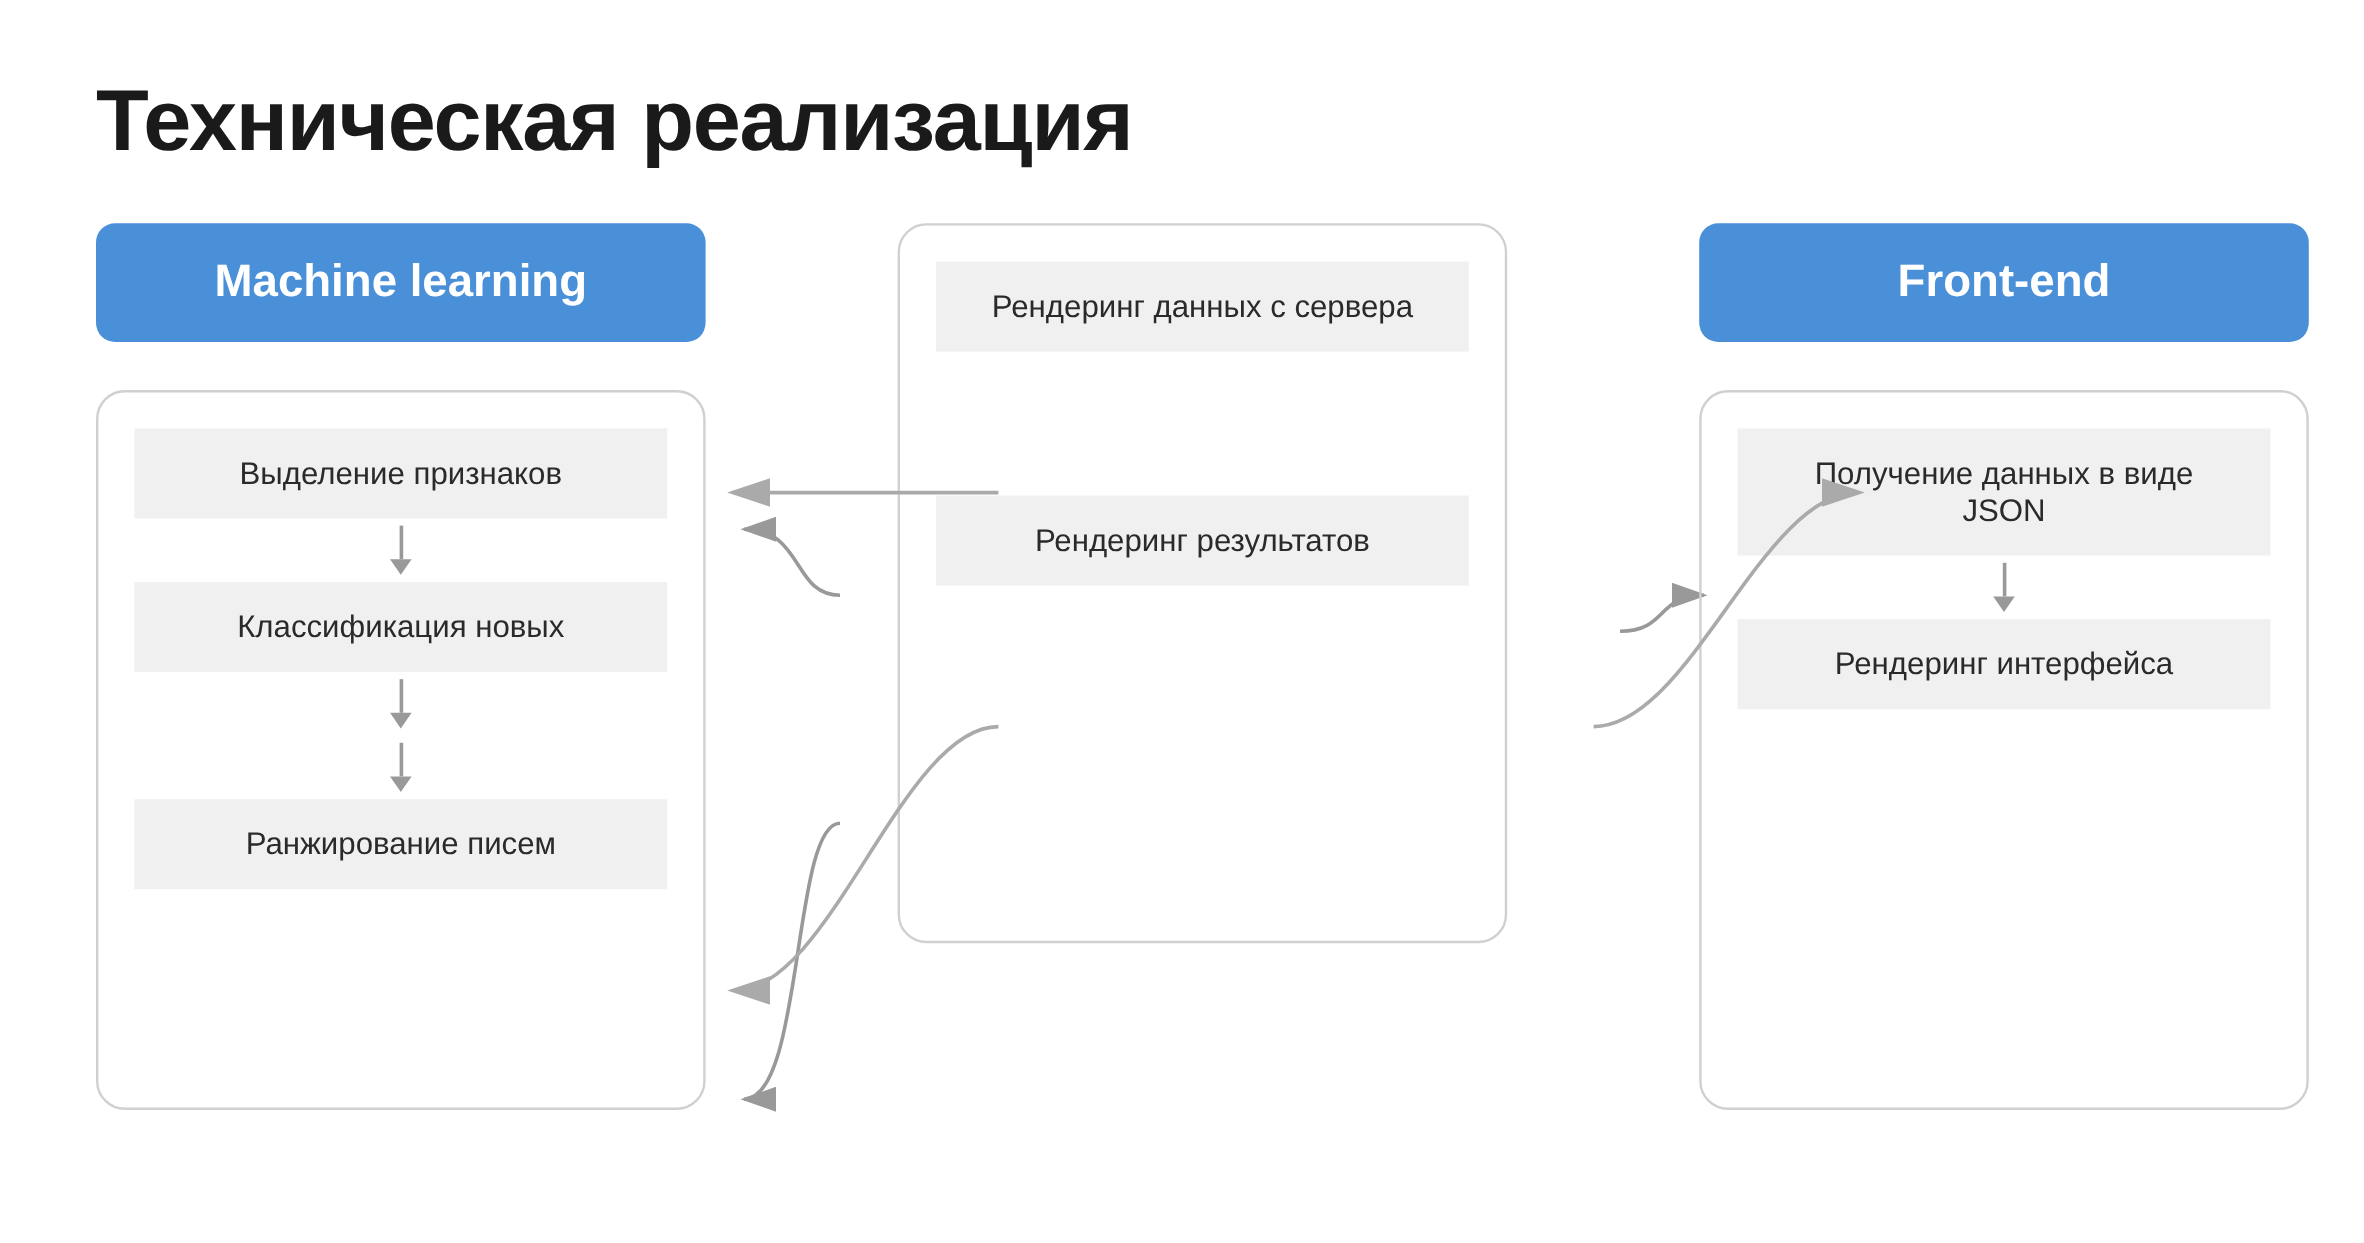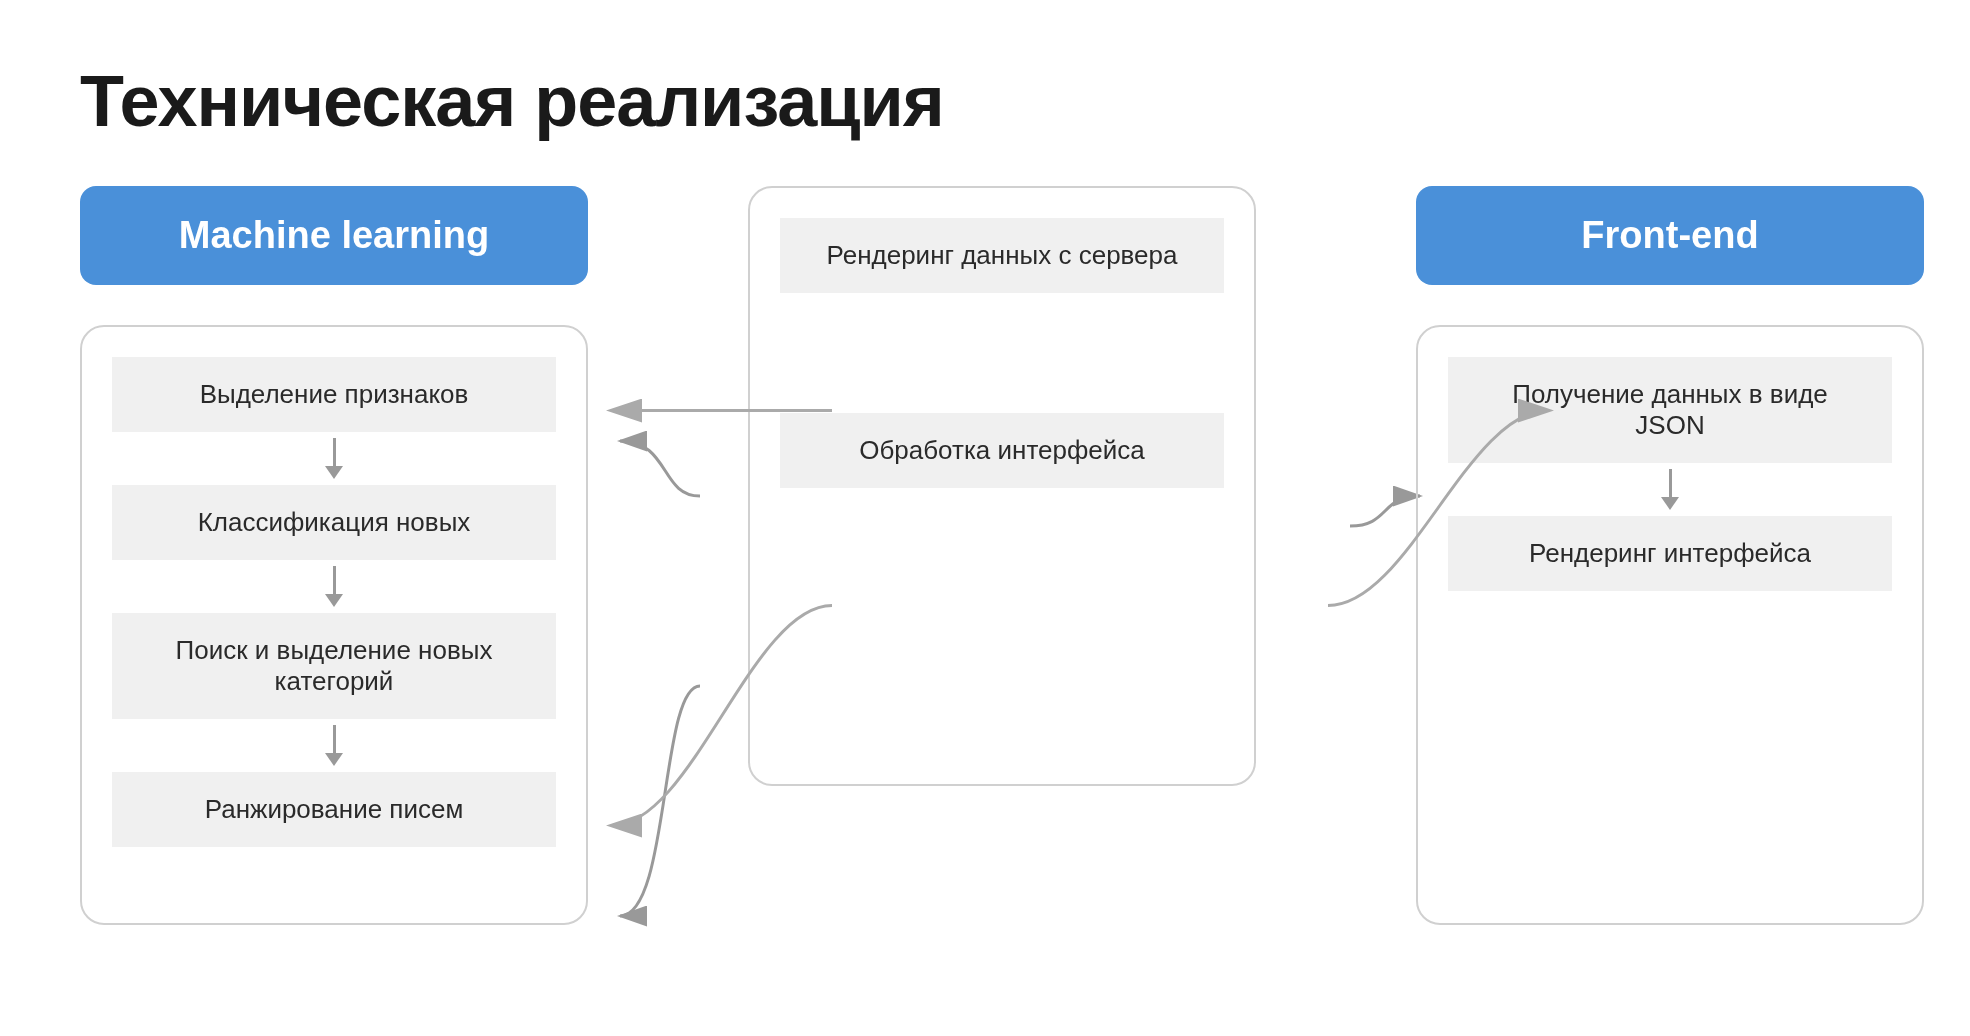--- a/index.html
+++ b/index.html
@@ -130,36 +130,35 @@
       <div class="step-box">Выделение признаков</div>
       <div class="arrow-down">
         <div class="shaft"></div>
           <div class="head"></div>
       </div>
       <div class="step-box">Классификация новых</div>
       <div class="arrow-down">
         <div class="shaft"></div>
           <div class="head"></div>
       </div>
-      <div class="step-box">Поиск и выделение новых категорий</div>
       <div class="arrow-down">
         <div class="shaft"></div>
           <div class="head"></div>
       </div>
       <div class="step-box">Ранжирование писем</div>
     </div>
   </div>
 
   <div class="spacer"></div>
 
   <div class="column">
     <div class="column-box">
       <div class="step-box">Рендеринг данных с сервера</div>
       <div style="height:120px;"></div>
-      <div class="step-box">Обработка интерфейса</div>
+      <div class="step-box">Рендеринг результатов</div>
     </div>
   </div>
 
   <div class="spacer"></div>
 
   <div class="column">
     <div class="column-header">
       <span class="column-header-text">Front-end</span>
     </div>
     <div class="column-box">

